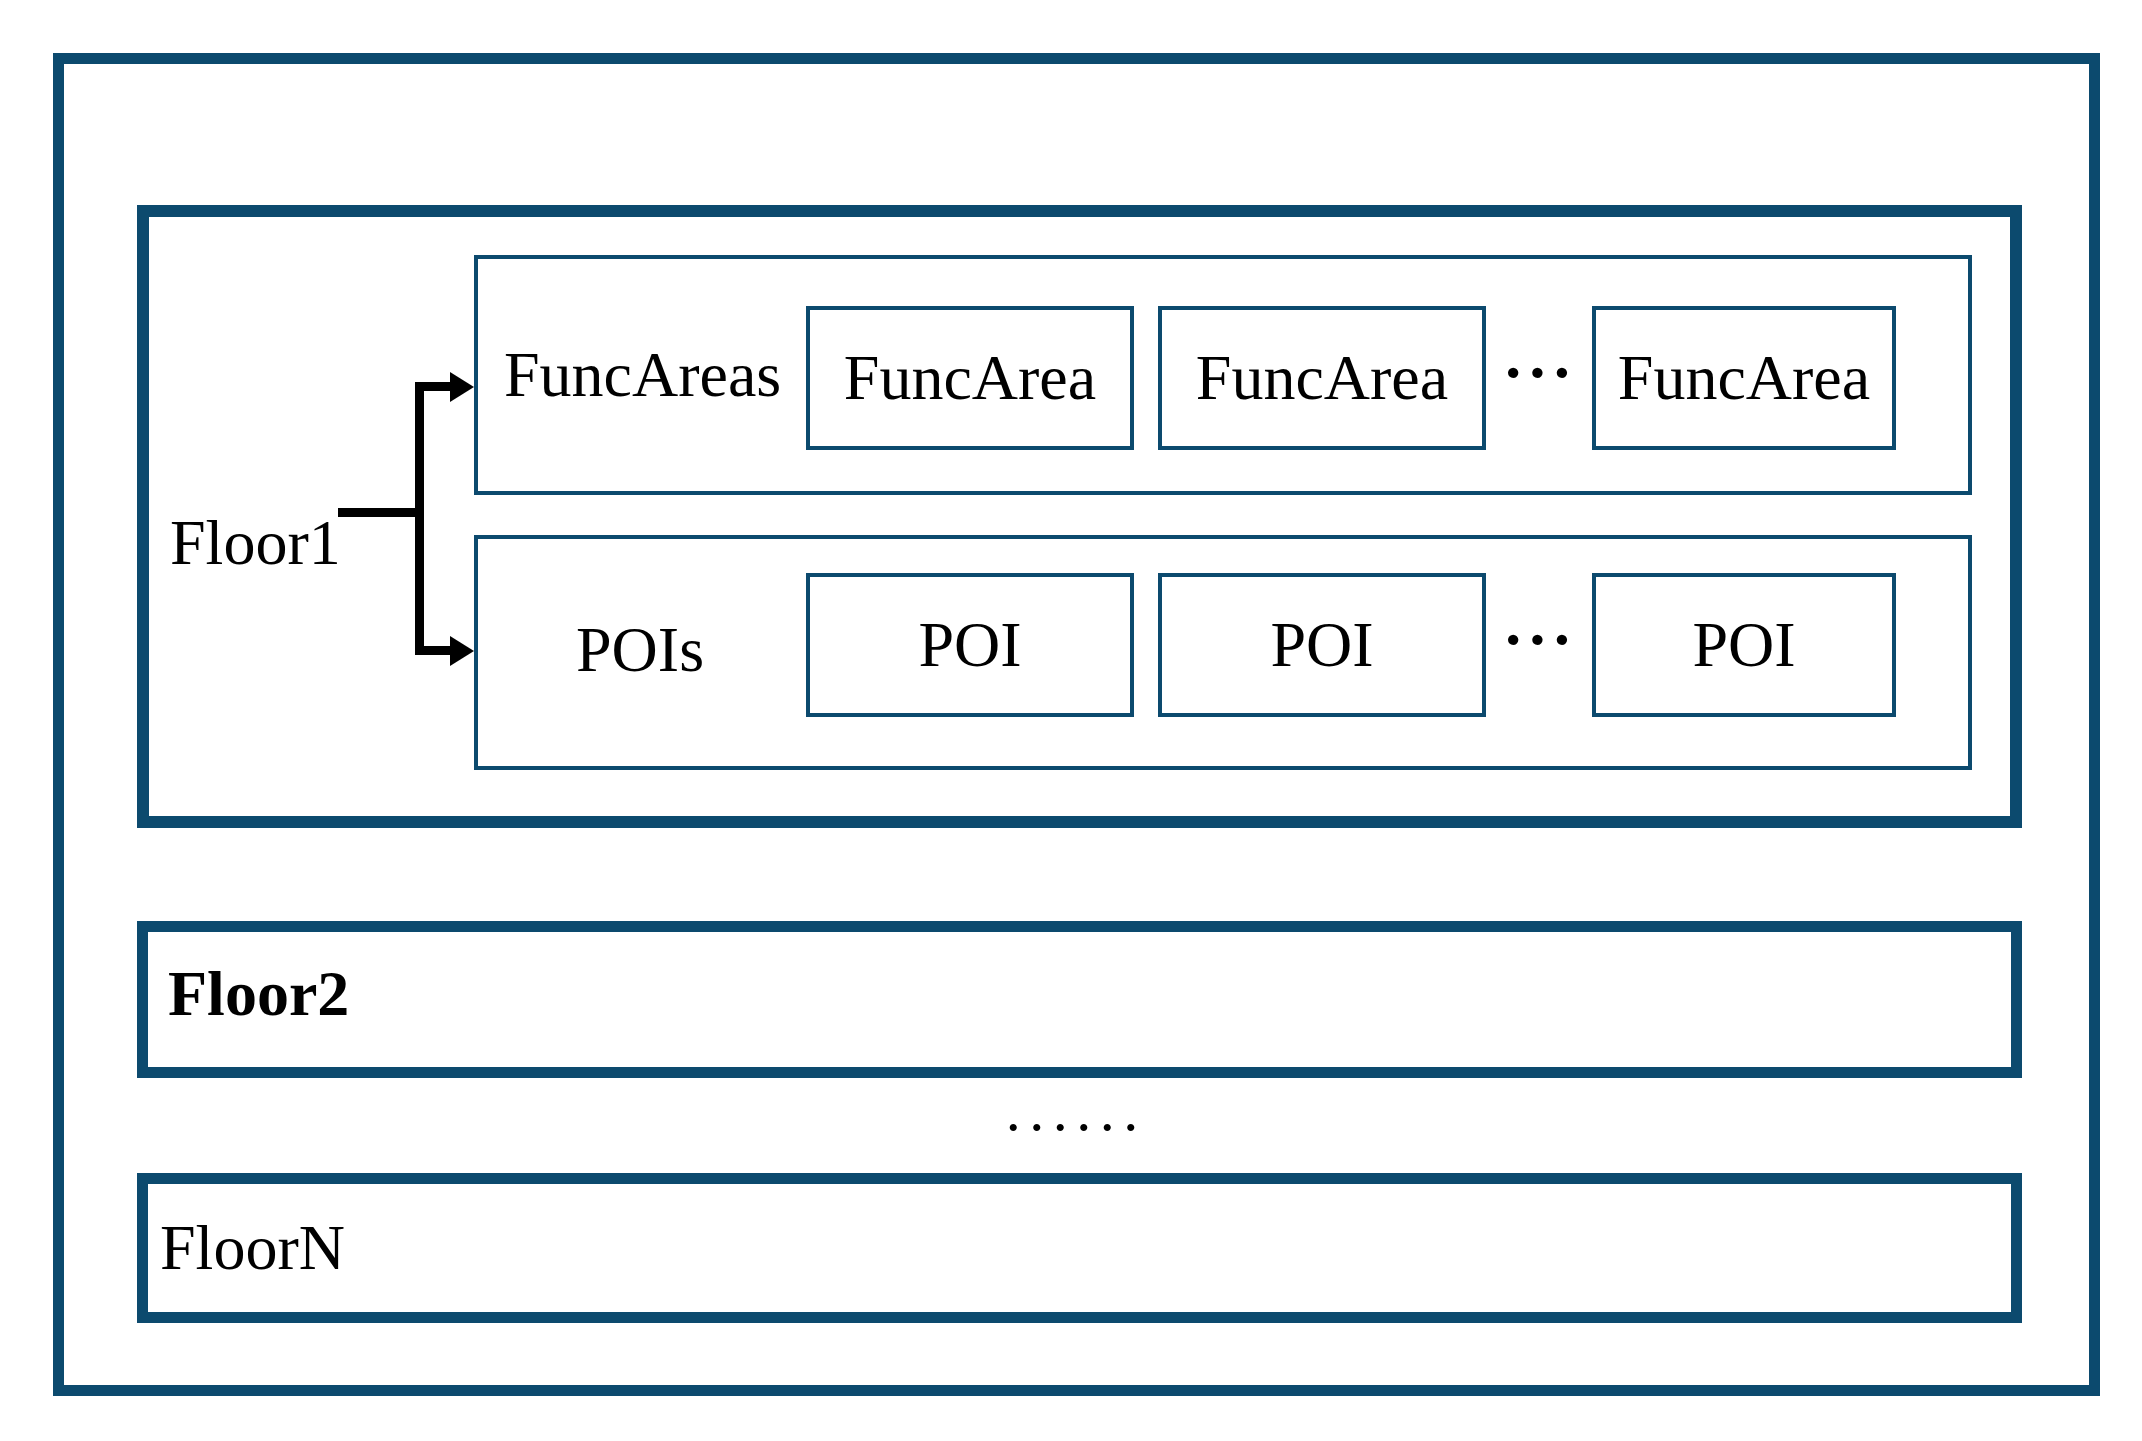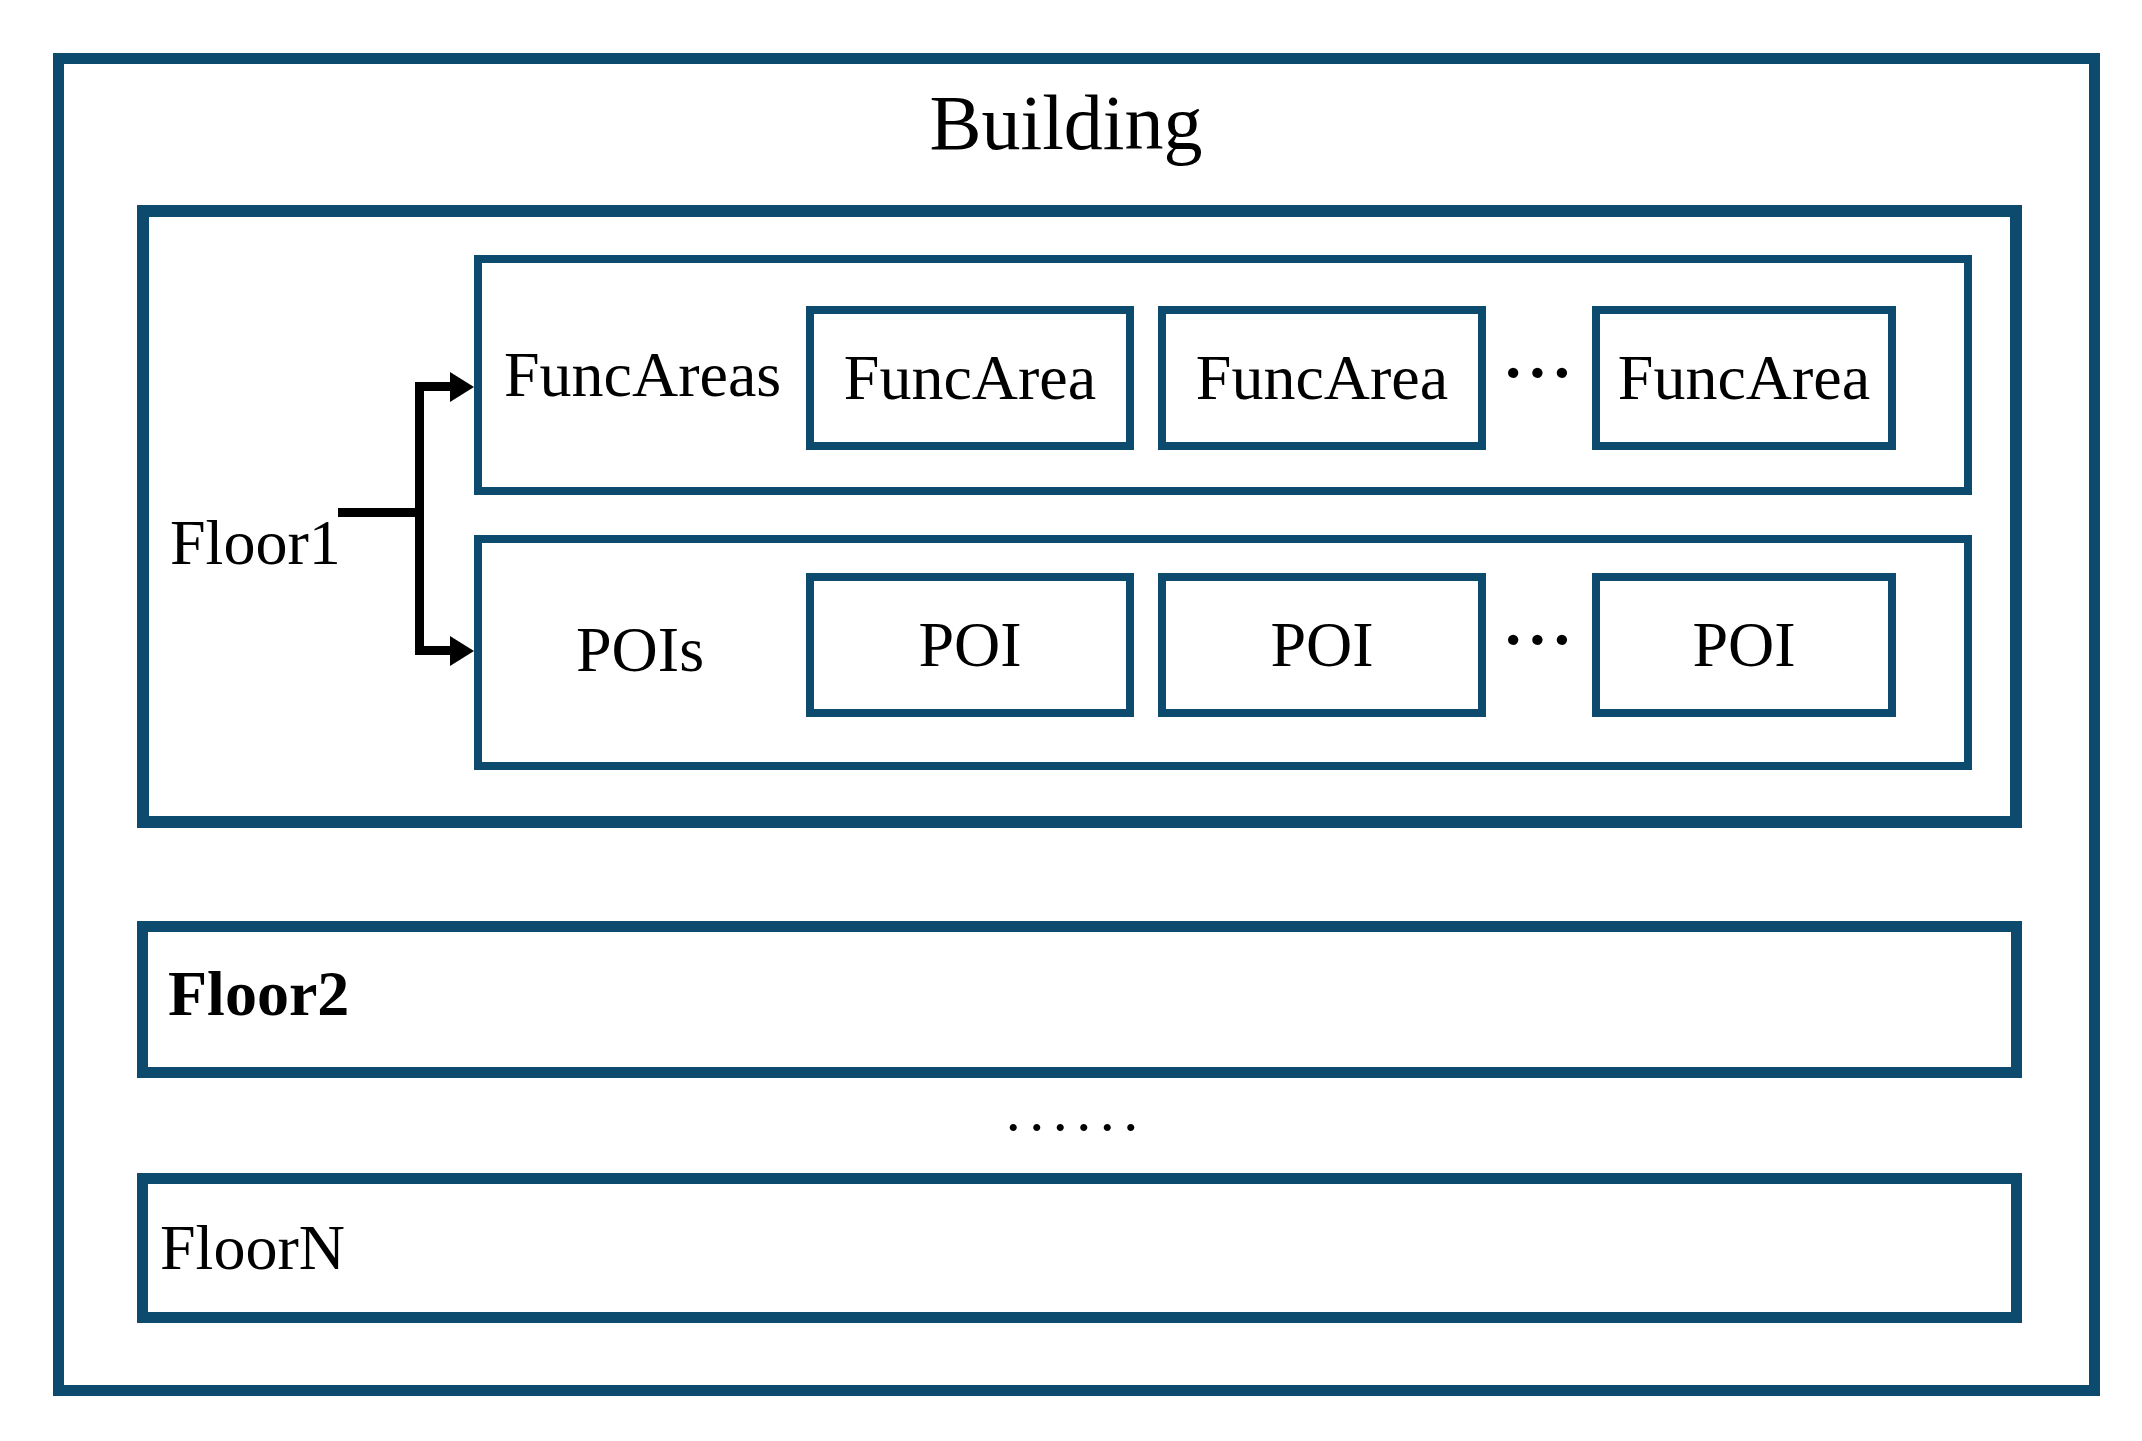--- a/index.html
+++ b/index.html
@@ -6,21 +6,21 @@
   .canvas {
     position: relative;
     width: 2142px;
     height: 1441px;
     background: #ffffff;
     font-family: "Liberation Serif", "DejaVu Serif", serif;
     color: #000000;
     overflow: hidden;
   }
   .abs { position: absolute; box-sizing: border-box; }
-  .box { border: 8px solid #0c4a6e; background: #ffffff; }
+  .box { border: 4px solid #0c4a6e; background: #ffffff; }
   .building { border-width: 11px; }
   .floorbig { border-width: 12px; }
   .floorrow { border-width: 11px; }
   .title {
     font-size: 78px;
     line-height: 78px;
     white-space: nowrap;
     transform: translateX(-50%);
   }
   .lbl {
@@ -55,21 +55,20 @@
     white-space: nowrap;
   }
 </style>
 </head>
 <body>
 
 <div class="canvas">
 
   <div class="abs box building" style="left:53px; top:53px; width:2047px; height:1343px;"></div>
 
-  <div class="abs title" style="left:1066px; top:84px;">Building</div>
 
   <div class="abs box floorbig" style="left:137px; top:205px; width:1885px; height:623px;"></div>
 
   <div class="abs lbl" style="left:170px; top:511px;">Floor1</div>
 
   <div class="abs hline" style="left:338px; top:508px; width:86px; height:9px;"></div>
   <div class="abs vline" style="left:415px; top:382px; width:9px; height:273px;"></div>
 
   <div class="abs hline" style="left:415px; top:382px; width:40px; height:9px;"></div>
   <div class="abs arrowhead" style="left:450px; top:372px;"></div>

